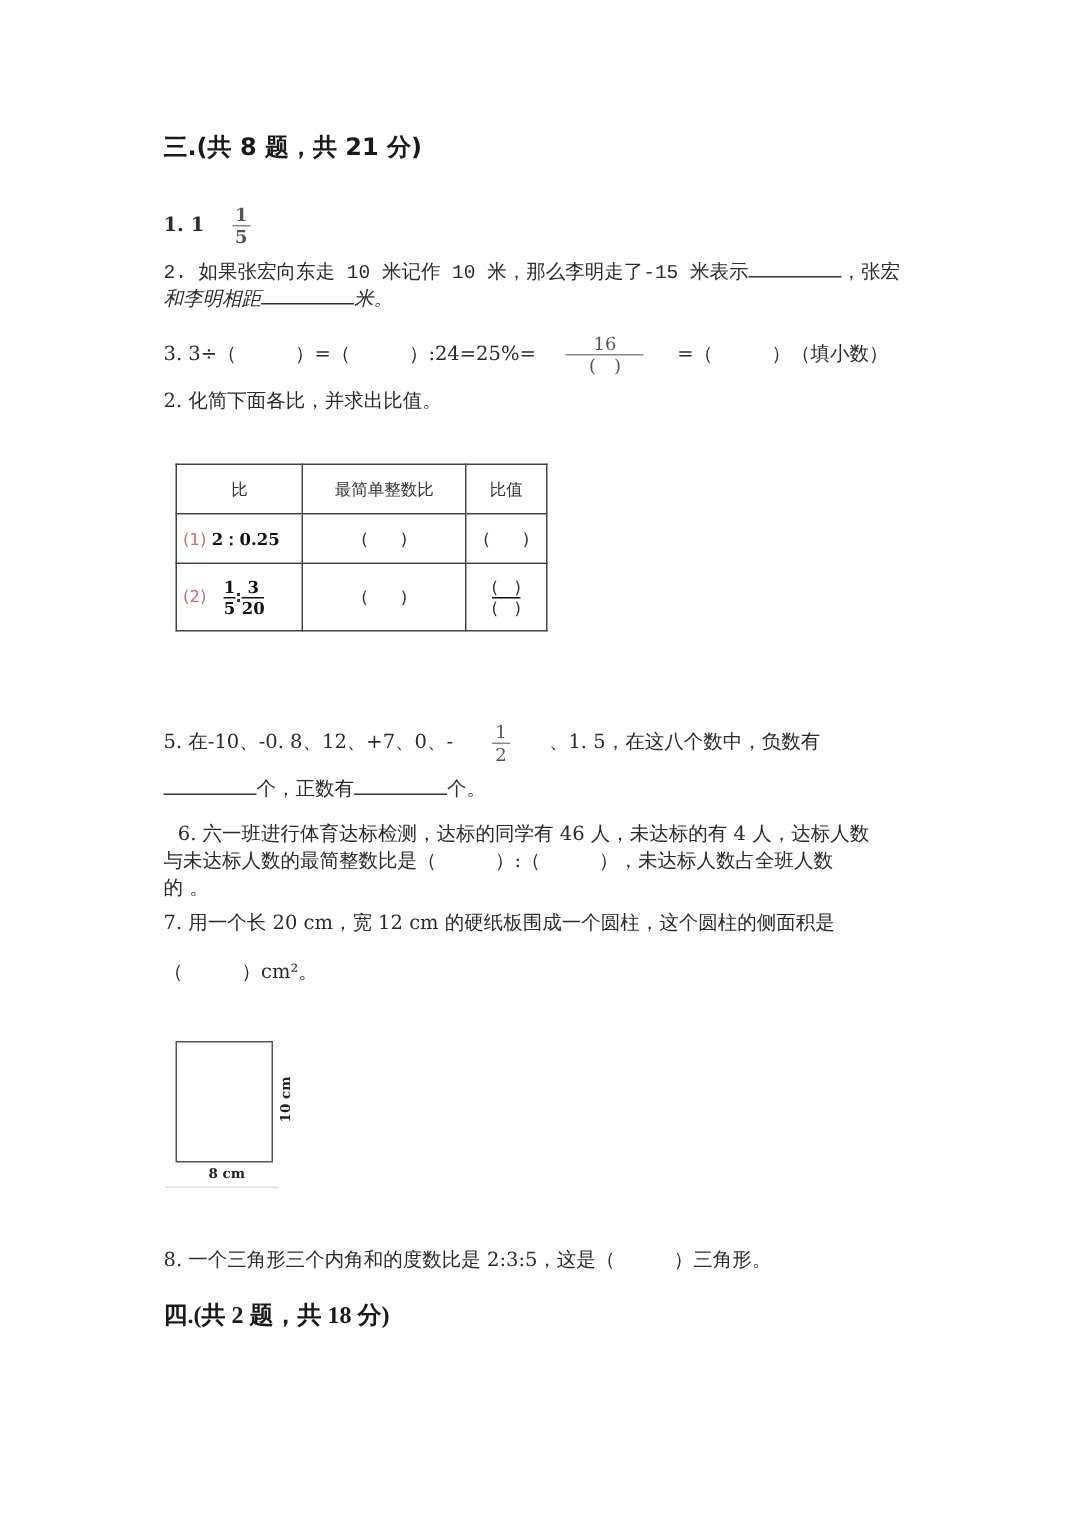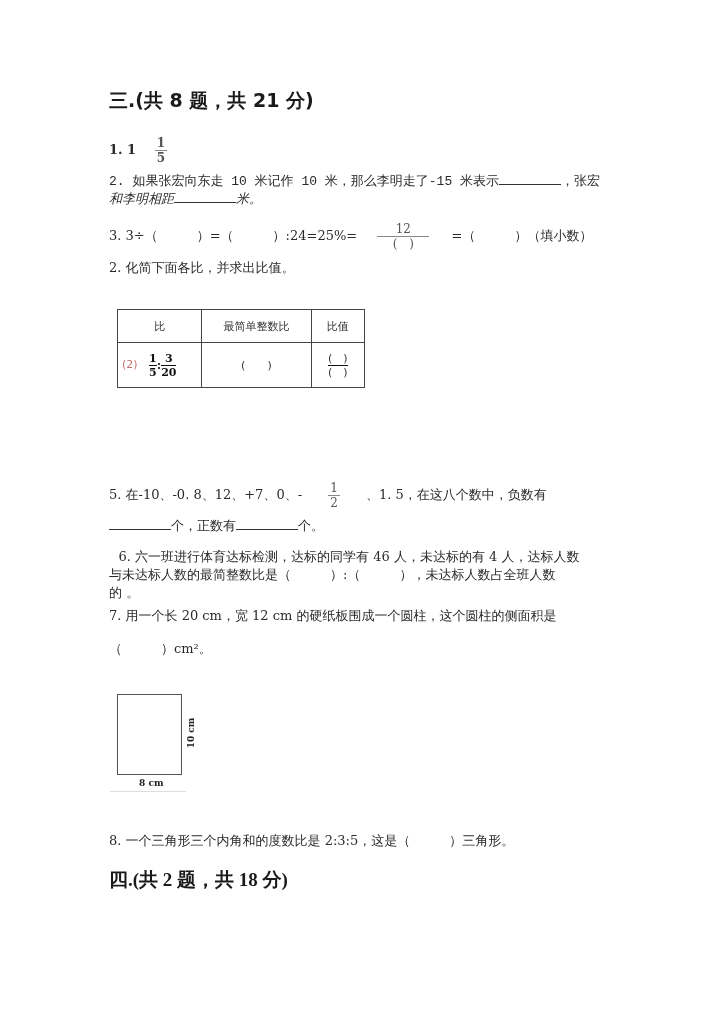--- a/index.html
+++ b/index.html
@@ -1,19 +1,19 @@
 <!DOCTYPE html>
 <html><head>
 <meta charset="utf-8">
 <style>
   html, body { margin:0; padding:0; background:#ffffff; }
   body { width:720px; height:1018px; position:relative; overflow:hidden;
          font-family:"DejaVu Serif","Liberation Serif",serif; color:#2a2a2a; font-size:13px; }
   .abs { position:absolute; white-space:nowrap; }
-  .heading { font-family:"DejaVu Sans","Liberation Sans",sans-serif; font-weight:bold; font-size:19px; color:#1a1a1a; }
+  .heading { font-family:"DejaVu Sans","Liberation Sans",sans-serif; font-weight:bold; font-size:16px; color:#1a1a1a; }
   .q { font-size:13px; line-height:18px; }
   .frac { display:inline-flex; flex-direction:column; align-items:center; font-size:12px; line-height:14px; color:#555; vertical-align:middle; }
   .frac .num { padding:0 2px; }
   .frac .den { border-top:1px solid #888; padding:0 2px; }
   .blank { display:inline-block; border-bottom:1px solid #333; width:62px; height:12px; vertical-align:baseline; }
   table.ratio { position:absolute; left:117px; top:309px; border-collapse:collapse; width:248px;
                 font-family:"DejaVu Sans","Liberation Sans",sans-serif; font-size:11px; color:#333; }
   table.ratio td, table.ratio th { border:1px solid #444; text-align:center; font-weight:normal; }
   table.ratio th { height:30px; }
   table.ratio td { height:30px; }
@@ -42,34 +42,42 @@
 <div class="abs q" style="left:109px;top:172px;font-family:Liberation Mono, monospace;">
   <span>2. 如果张宏向东走 10 米记作 10 米，那么李明走了-15 米表示</span><span class="blank"></span><span>，张宏</span>
 </div>
 <div class="abs q" style="left:109px;top:190px;font-style:italic;">
   <span>和李明相距</span><span class="blank"></span><span>米。</span>
 </div>
 
 <div class="abs q" style="left:109px;top:222px;">
   <span>3. 3÷（　　　）=（　　　）:24=25%=</span>
   <span class="frac" style="margin:0 18px 0 16px;min-width:48px;">
-    <span class="num">12</span>
+    <span class="num">16</span>
     <span class="den" style="min-width:48px;text-align:center;">(　)</span>
   </span>
   <span>=（　　　）（填小数）</span>
 </div>
 
 <div class="abs q" style="left:109px;top:259px;">2. 化简下面各比，并求出比值。</div>
 
 <table class="ratio">
   <tbody>
       <tr>
     <th style="width:84px;">比</th>
     <th style="width:110px;">最简单整数比</th>
     <th style="width:52px;">比值</th>
+  </tr>
+  <tr>
+    <td style="text-align:left;padding-left:4px;">
+      <span class="pink">(1)</span>
+      <span class="ratio-expr">2：0.25</span>
+    </td>
+    <td>(　　)</td>
+    <td>(　　)</td>
   </tr>
   <tr class="r2">
     <td style="text-align:left;padding-left:4px;">
       <span class="pink" style="margin-right:8px;">(2)</span>
       <span class="tfrac">
             <span>1</span>
             <span class="den">5</span>
           </span><span style="font-weight:bold;">:</span><span class="tfrac">
             <span>3</span>
             <span class="den">20</span>

